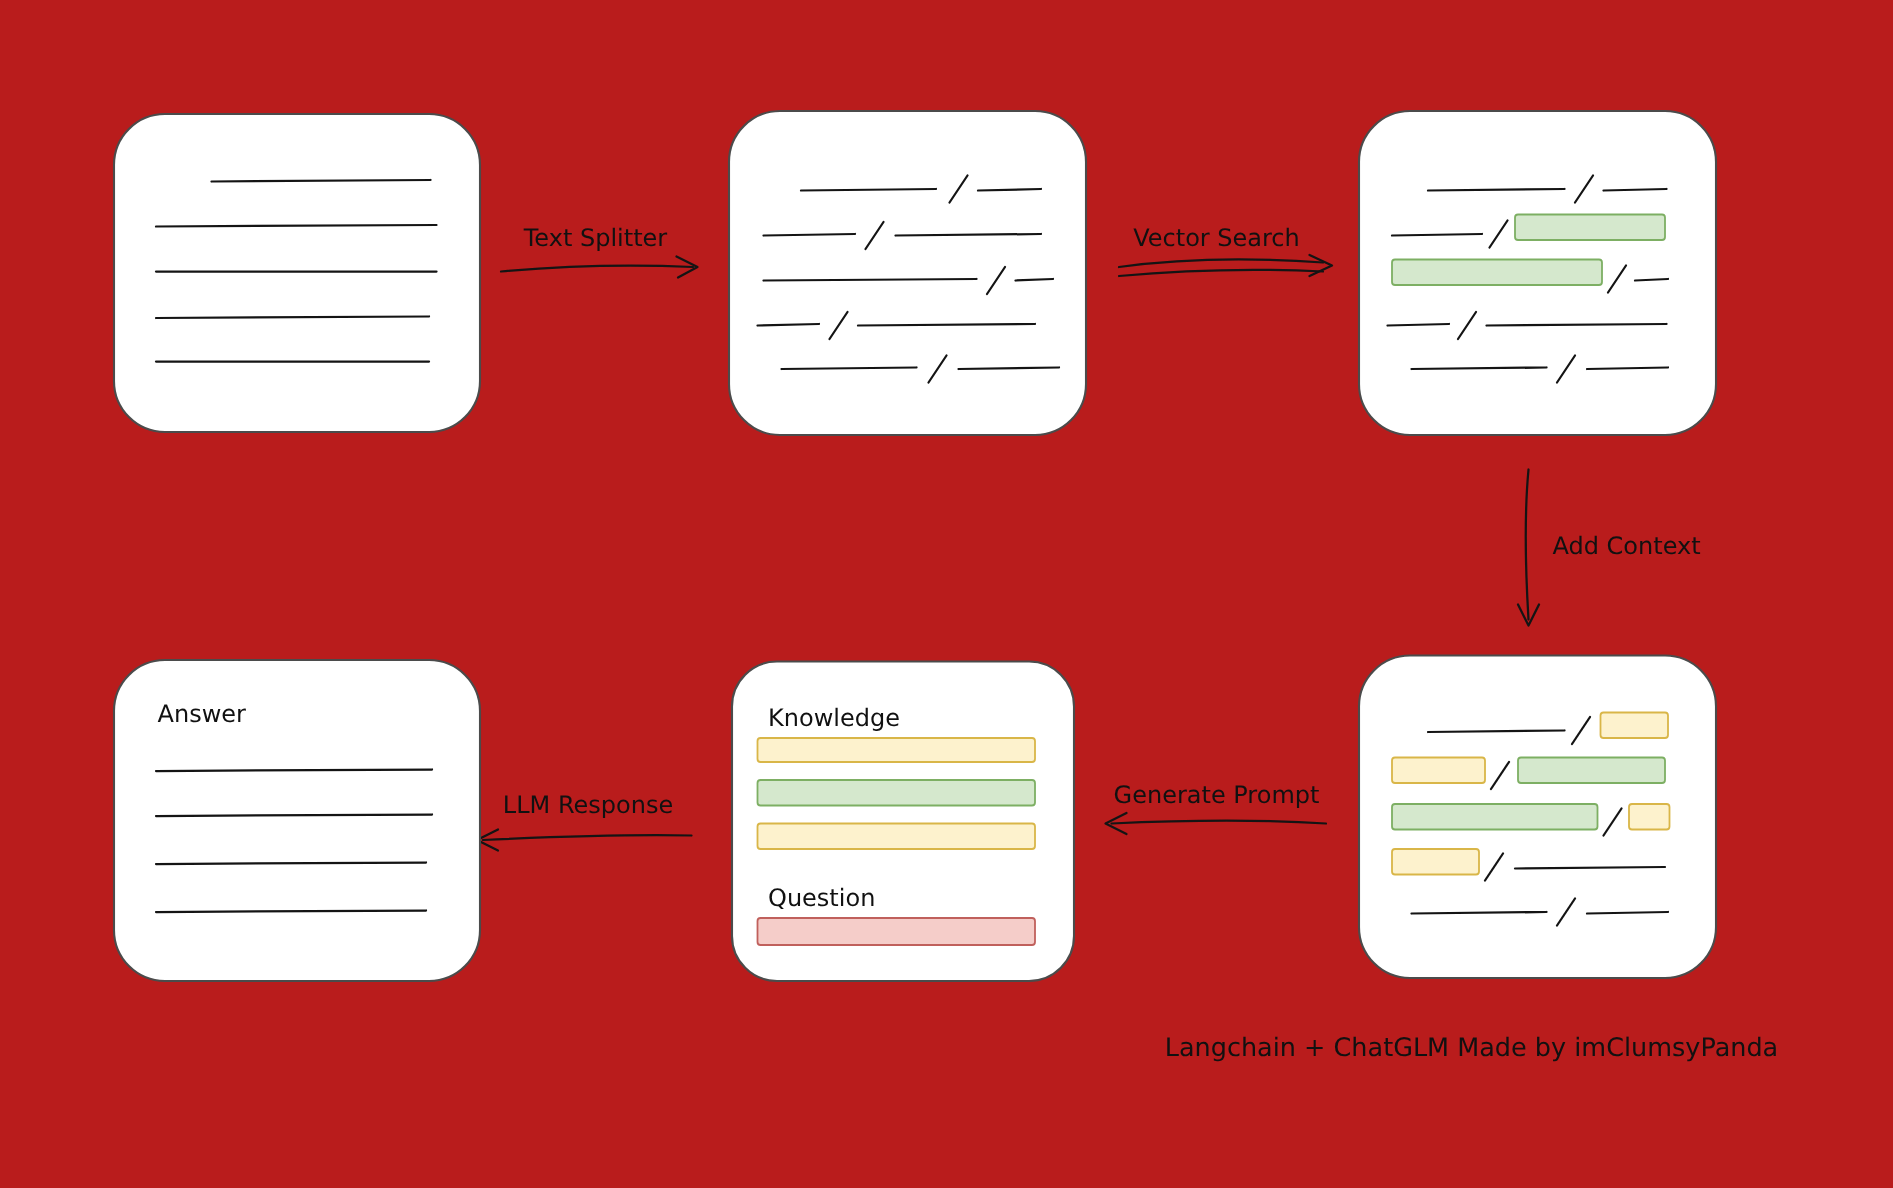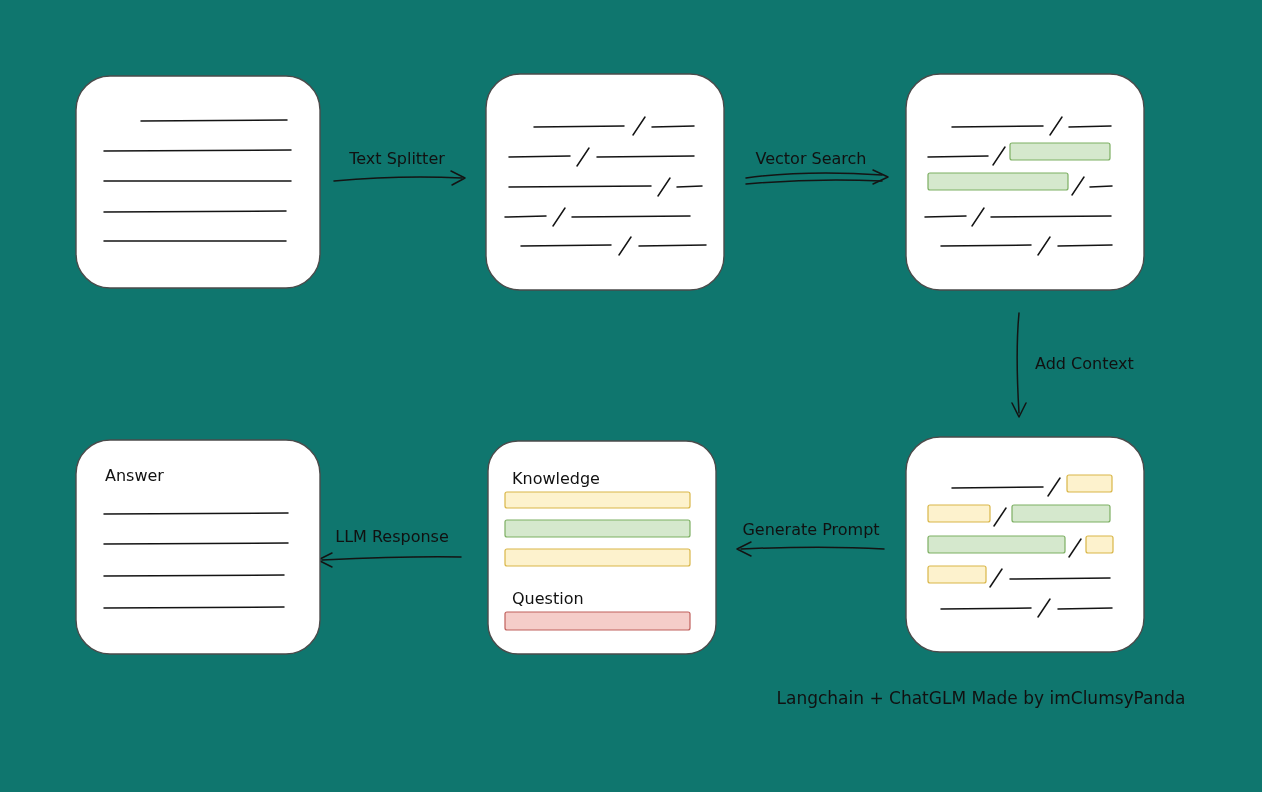--- a/index.html
+++ b/index.html
@@ -4,21 +4,21 @@
 <style>
   html, body {
     margin: 0;
     padding: 0;
     background: #ffffff;
   }
   .stage {
     position: relative;
     width: 1262px;
     height: 792px;
-    background: #0f766e;
+    background: #b91c1c;
     font-family: "DejaVu Sans", sans-serif;
     overflow: hidden;
   }
   svg { display: block; }
   svg text {
     font-family: "DejaVu Sans", sans-serif;
     fill: #111111;
   }
   .label  { font-size: 16px; }
   .footer { font-size: 17px; }

